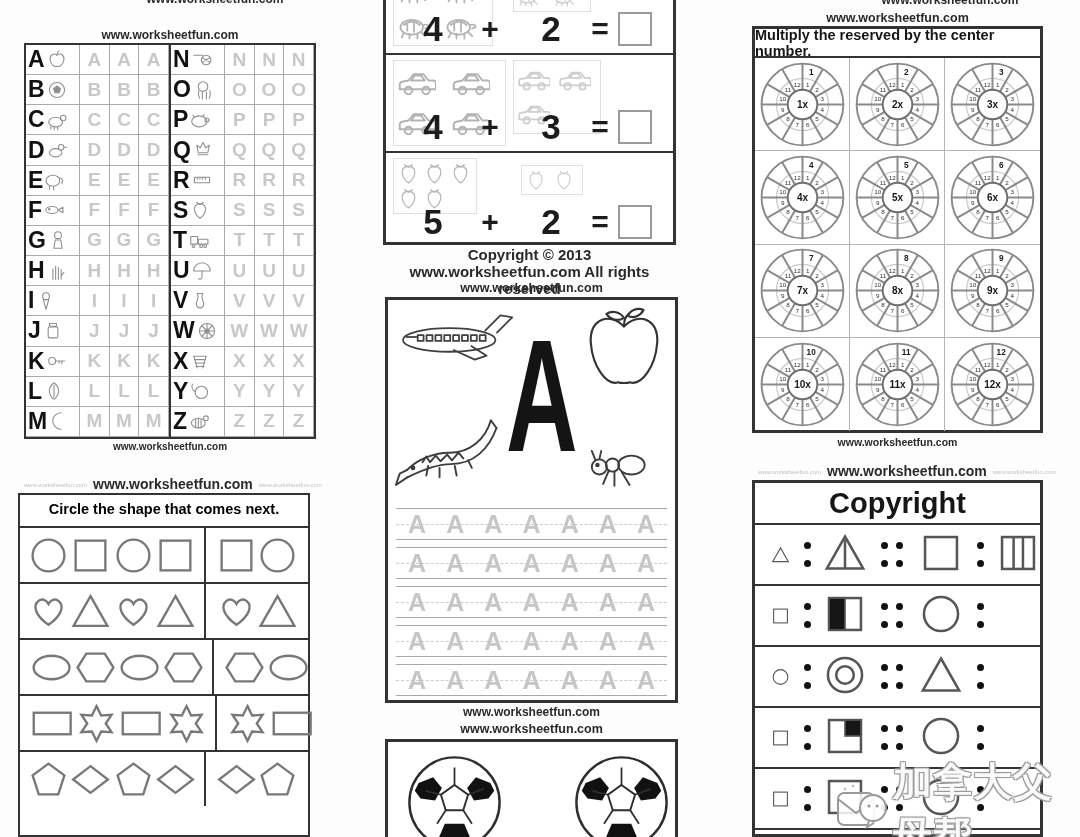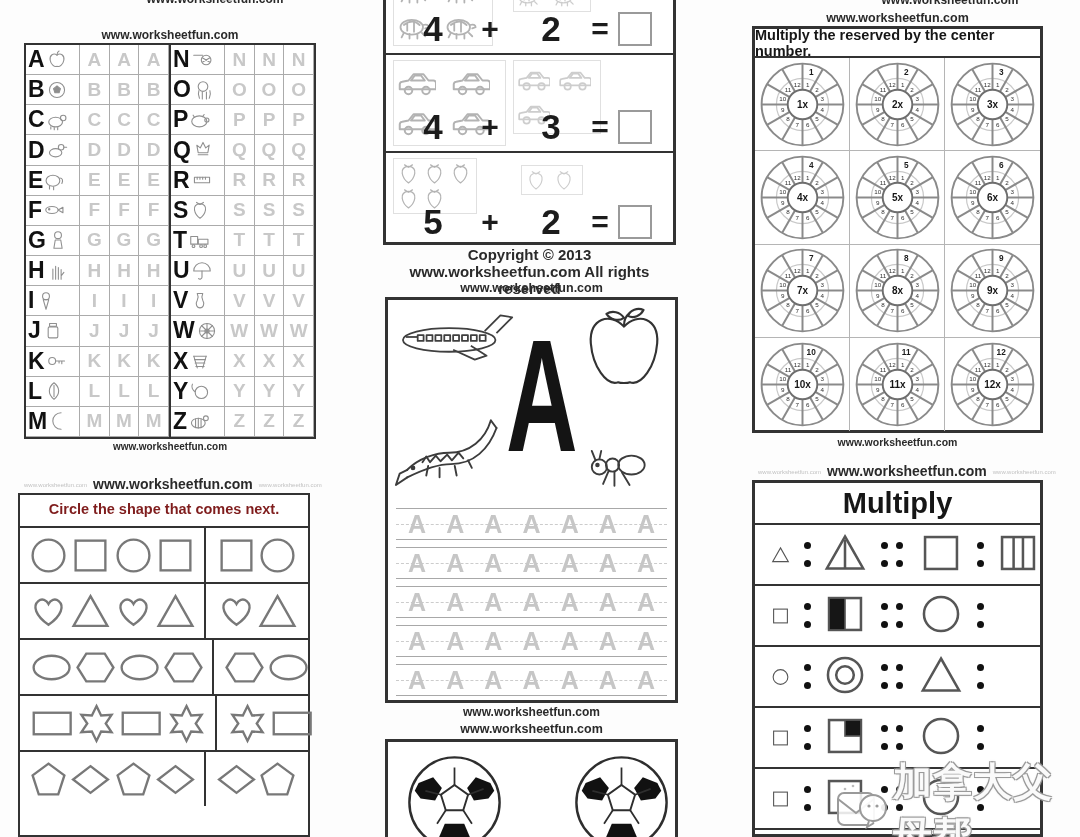--- a/index.html
+++ b/index.html
@@ -41,21 +41,21 @@
   
   #mult-box{left:752px;top:26px;width:291px;height:407px;border:3px solid #333;box-sizing:border-box;}
   #mult-title{height:27px;border-bottom:2px solid #333;display:flex;align-items:center;justify-content:center;font-weight:bold;font-size:14.5px;color:#161616;}
   #mult-grid{display:grid;grid-template-columns:repeat(3,1fr);grid-template-rows:repeat(4,1fr);height:373px;}
   .mult-cell{border-right:1px solid #b5b5b5;border-bottom:1px solid #b5b5b5;display:flex;align-items:center;justify-content:center;}
   .mult-cell:nth-child(3n){border-right:none;}
   .mult-cell:nth-child(n+10){border-bottom:none;}
   
   #pattern-box{left:18px;top:493px;width:292px;height:344px;border:2.5px solid #333;box-sizing:border-box;}
   #pattern-title{font-size:33px;font-weight:bold;text-align:center;margin-top:6px;color:#161616;}
-  #pattern-instr{font-size:14.5px;font-weight:bold;text-align:center;margin-top:6px;color:#7f1d1d;}
+  #pattern-instr{font-size:14.5px;font-weight:bold;text-align:center;margin-top:6px;color:#000000;}
   .pattern-row{height:54px;border-top:2px solid #333;display:flex;}
   .pattern-row:first-of-type{margin-top:9px;}
   .pat-seq{width:196px;display:flex;align-items:center;justify-content:space-between;padding:0 8px;box-sizing:border-box;}
   .pat-choices{flex:1;border-left:2px solid #333;display:flex;align-items:center;justify-content:space-between;padding:0 10px;}
   
   #analogy-box{left:752px;top:480px;width:291px;height:357px;border:3px solid #333;box-sizing:border-box;}
   #analogy-title{height:40px;border-bottom:2.5px solid #333;display:flex;align-items:center;justify-content:center;font-size:29px;font-weight:bold;color:#161616;}
   .analogy-row{height:61px;display:flex;align-items:center;padding-left:16px;border-bottom:2px solid #333;box-sizing:border-box;}
   .acolon{display:flex;flex-direction:column;gap:11px;margin-left:14px;}
   .acolon i,.adcolon i{width:7px;height:7px;border-radius:50%;background:#111;display:block;}
@@ -1241,21 +1241,21 @@
             </svg>
           </div>
     </div>
       </div>
   </div>
 
   <div class="hdr" style="left:752px;top:463px;width:291px;font-size:14px;">
     <span class="flank">www.worksheetfun.com</span><span>www.worksheetfun.com</span><span class="flank">www.worksheetfun.com</span>
   </div>
   <div class="sheet" id="analogy-box">
-    <div id="analogy-title">Multiply</div>
+    <div id="analogy-title">Copyright</div>
     <div id="analogy-rows">
         <div class="analogy-row">
       <svg xmlns="http://www.w3.org/2000/svg" width="44" height="44" viewBox="0 0 40 40">
             <polygon points="20,5 36.5,34 3.5,34" fill="none" stroke="#565656" stroke-width="2.3"></polygon>
           </svg>
           <span class="acolon">
             <i></i>
             <i></i>
           </span>
           <span class="ml12"><svg xmlns="http://www.w3.org/2000/svg" width="44" height="44" viewBox="0 0 40 40">

